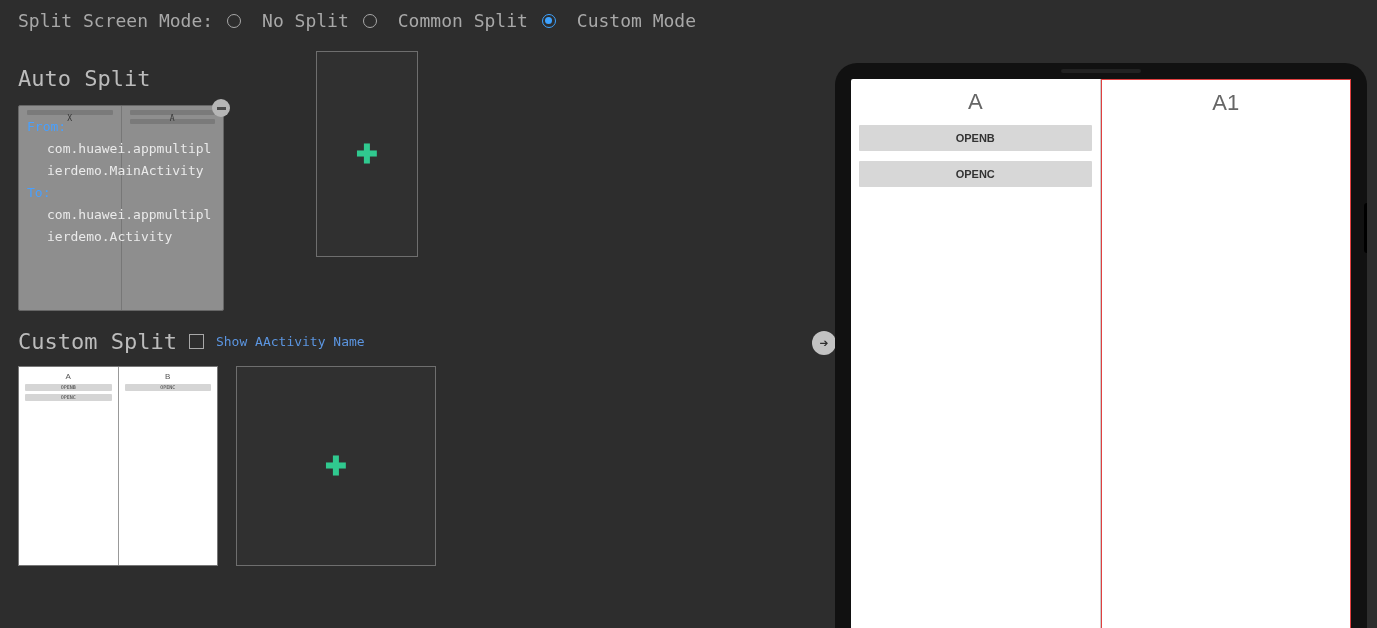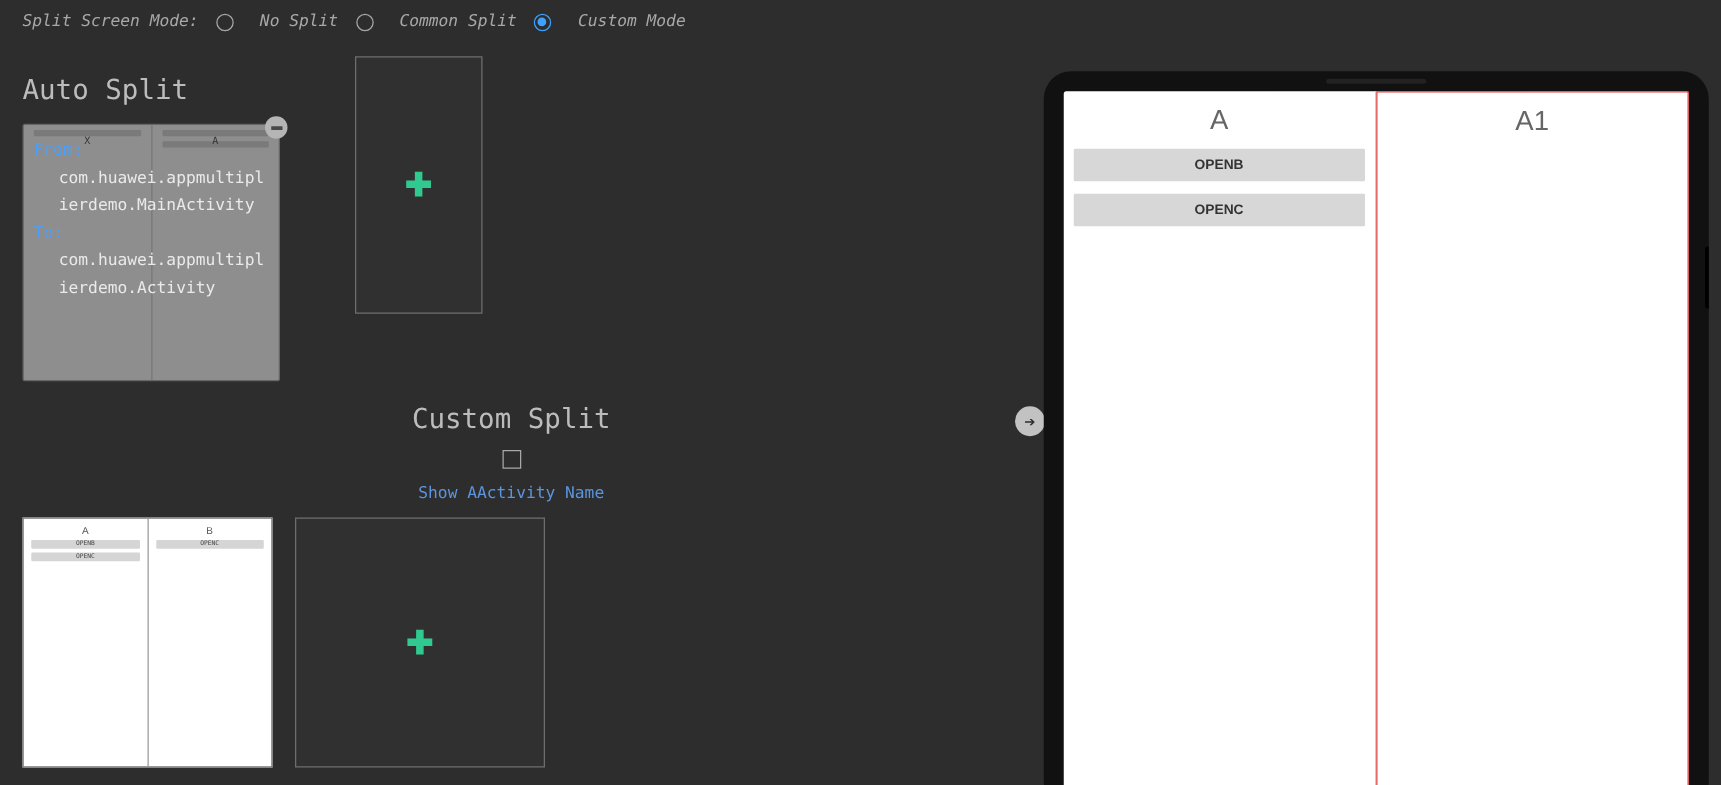--- a/index.html
+++ b/index.html
@@ -10,23 +10,22 @@
       font-family: 'Segoe UI', Consolas, monospace;
       color: #a8a8a8;
       overflow: hidden;
     }
 
     .top-bar {
       display: flex;
       align-items: flex-end;
       padding: 10px 18px;
       gap: 14px;
-      font-size: 13px;
+      font-size: 18px;
       font-family: Consolas, monospace;
-      font-style: italic;
     }
     .mode-label { color: #a8a8a8; }
     .radio-item { display: inline-flex; align-items: center; gap: 21px; cursor: pointer; }
     .radio-circle {
       width: 14px; height: 14px; border-radius: 50%;
       border: 1.5px solid #a8a8a8; display: inline-block; position: relative;
     }
     .radio-circle.blue { border-color: #3da2ff; }
     .radio-circle.blue::after {
       content: ""; position: absolute; top: 2px; left: 2px;
@@ -35,21 +34,21 @@
 
     .main-flex { display: flex; }
 
     .left-panel { padding: 10px 0 0 18px; width: 800px; }
 
     .section-heading {
       font-size: 22px; color: #bcbcbc; font-family: Consolas, monospace;
       margin: 15px 0 14px 0;
     }
 
-    .row1 { display: flex; gap: 60px; }
+    .row1 { display: flex; gap: 92px; }
     .col { display: flex; flex-direction: column; }
 
     
     .auto-card {
       position: relative;
       width: 206px; height: 206px;
       background: #8e8e8e; border: 1px solid #666; border-radius: 2px;
       color: #e8e8e8; font-size: 13px; font-family: Consolas, monospace;
       padding: 10px 8px; line-height: 1.7;
     }
@@ -84,21 +83,21 @@
     
     .trans-box {
       width: 102px; height: 206px; border: 1px solid #6e6e6e; background: #303030;
       display: flex; align-items: center; justify-content: center;
     }
     .plus {
       font-size: 26px; color: #30c98f; font-weight: 900; line-height: 1; font-family: Arial, sans-serif;
     }
 
     
-    .cs-heading-row { display: flex; align-items: center; gap: 12px; margin: 18px 0 12px 0; flex-direction: column; }
+    .cs-heading-row { display: flex; align-items: center; gap: 12px; margin: 18px 0 12px 0; }
     .checkbox-sq {
       width: 15px; height: 15px; border: 1.5px solid #a8a8a8; display: inline-block;
     }
     .show-link { color: #5b95e0; font-size: 13px; font-family: Consolas, monospace; }
 
     .row2 { display: flex; gap: 18px; }
 
     .custom-card {
       width: 200px; height: 200px; background: #fff; border: 1px solid #777;
       display: flex;

